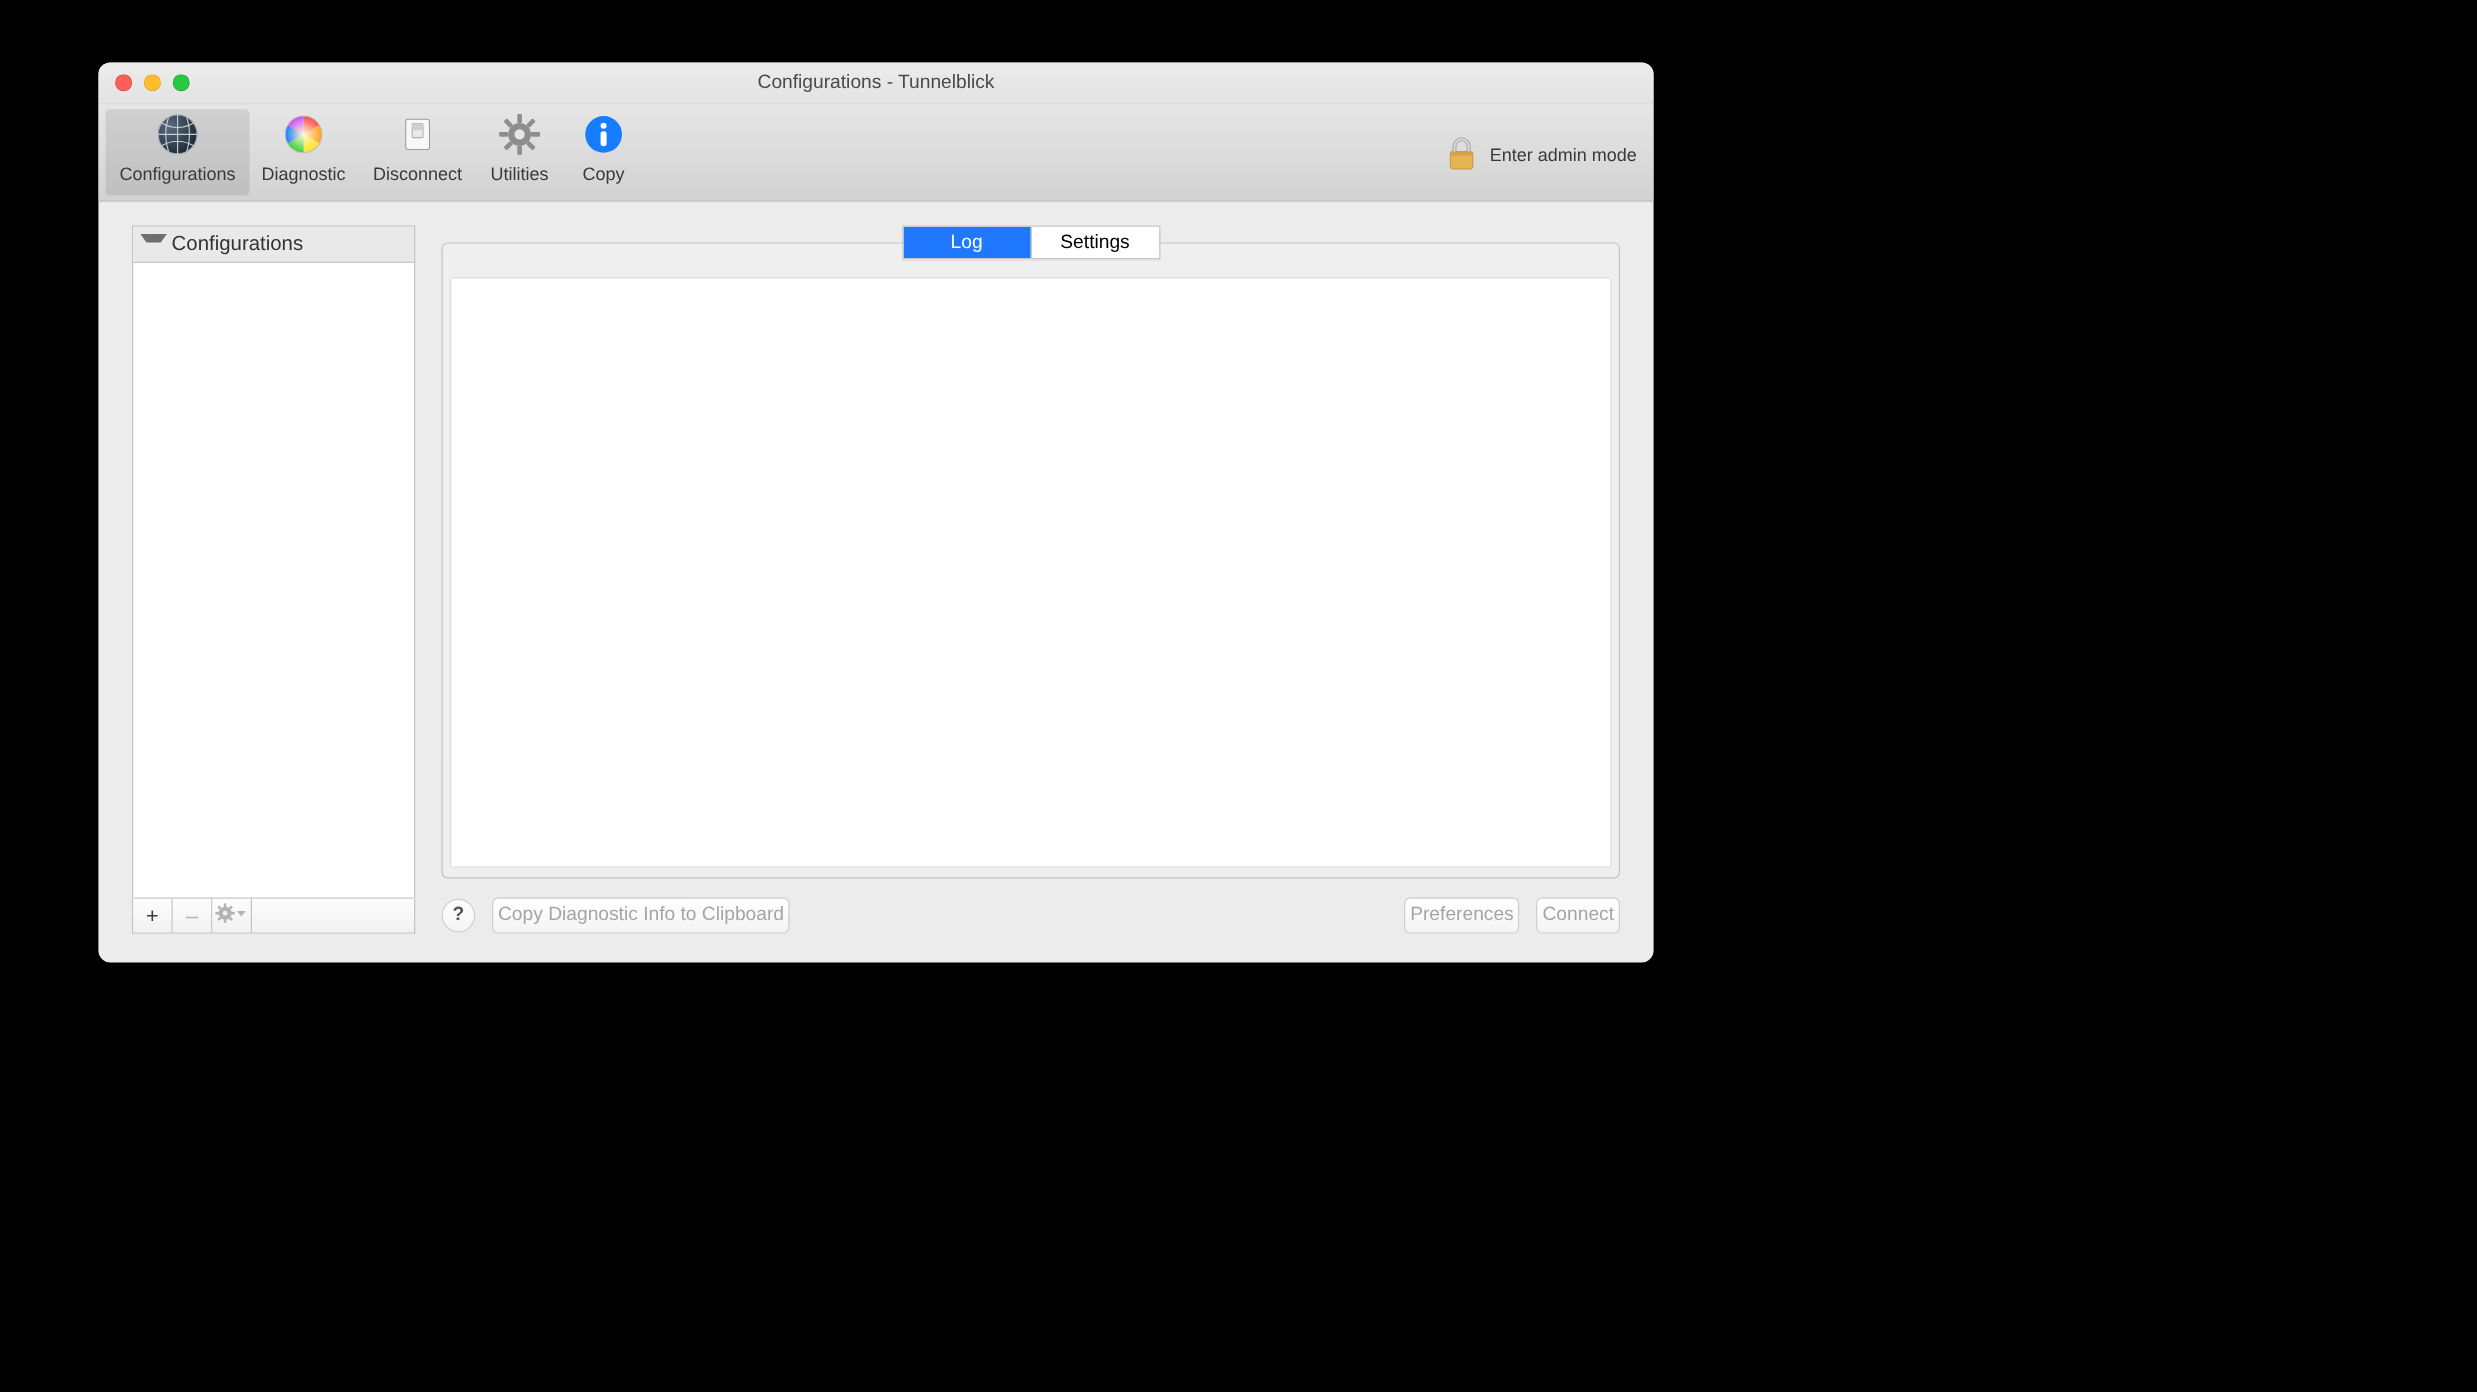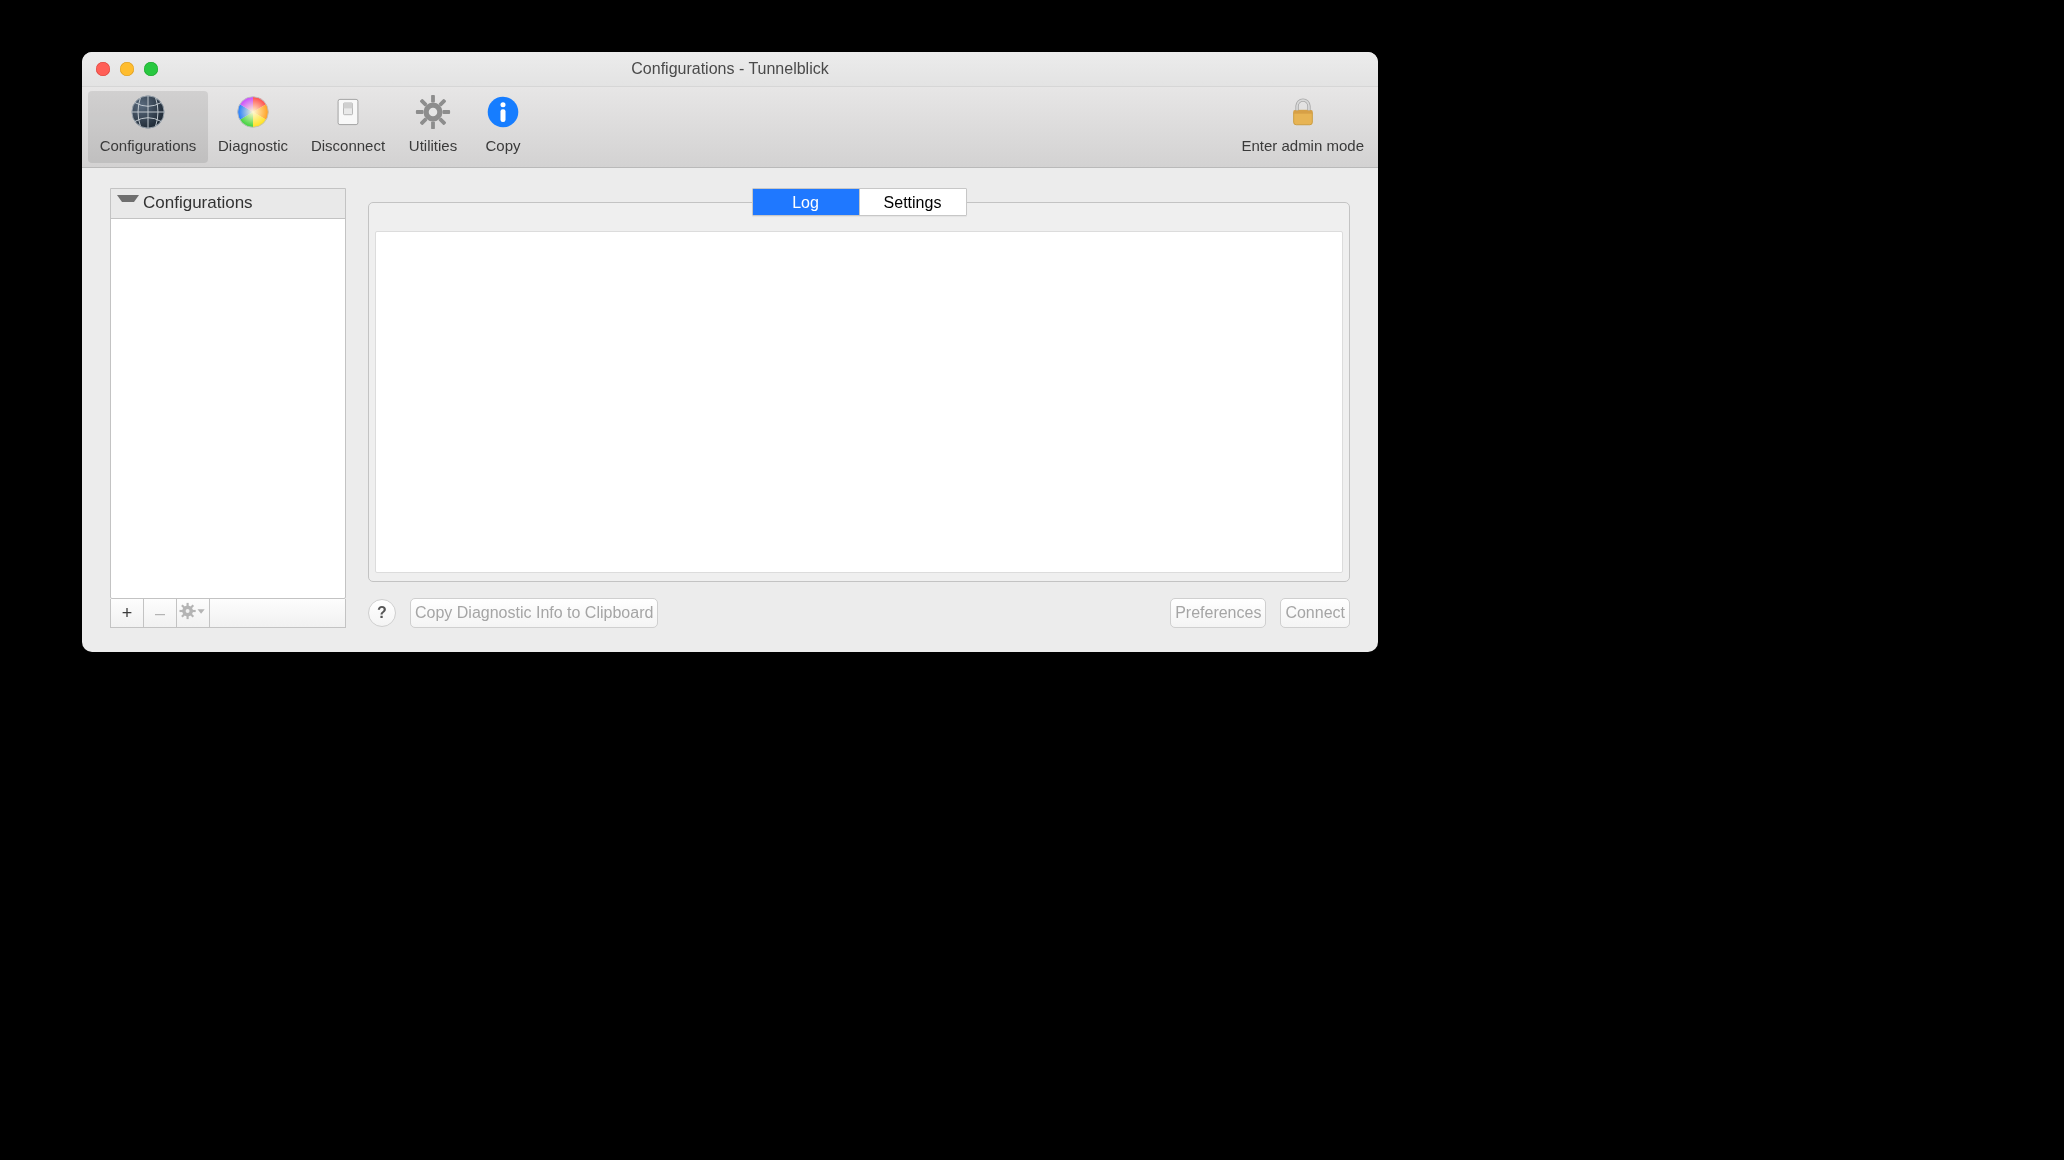--- a/index.html
+++ b/index.html
@@ -25,21 +25,21 @@
     font-family:-apple-system,"Helvetica Neue",Helvetica,Arial,sans-serif;
     overflow:hidden;
     font-size:17px;
     color:var(--text);
   }
 
   
   .window{
     position:absolute;
     left:82px;top:52px;
-    width:1296px;height:600px;
+    width:1296px;height:750px;
     background:var(--window-bg);
     border-radius:10px;
     box-shadow:0 30px 60px rgba(0,0,0,.5),0 0 0 1px rgba(0,0,0,.25);
     overflow:hidden;
   }
 
   .titlebar{
     height:34px;
     display:flex;align-items:center;
     position:relative;
@@ -70,21 +70,21 @@
     width:120px;height:70px;
     display:flex;flex-direction:column;align-items:center;justify-content:flex-start;
     gap:4px;padding-top:2px;
     border-radius:4px;
   }
   .tool-item.narrow{width:70px;}
   .tool-item.active{background:rgba(0,0,0,.09);}
   .tool-label{font-size:15px;color:#3a3a3a;margin-top:2px;}
   .tool-icon{width:38px;height:38px;display:flex;align-items:center;justify-content:center;}
   .spacer{flex:1;}
-  .admin-item{display:flex;flex-direction:column;align-items:center;gap:4px;padding:2px 8px 0;height:70px;}
+  .admin-item{display:flex;flex-direction:row;align-items:center;gap:4px;padding:2px 8px 0;height:70px;}
 
   
   .body{
     position:absolute;left:0;right:0;top:110px;bottom:0;
     display:flex;gap:22px;padding:26px 28px 24px;
   }
 
   
   .sidebar{
     width:236px;display:flex;flex-direction:column;

